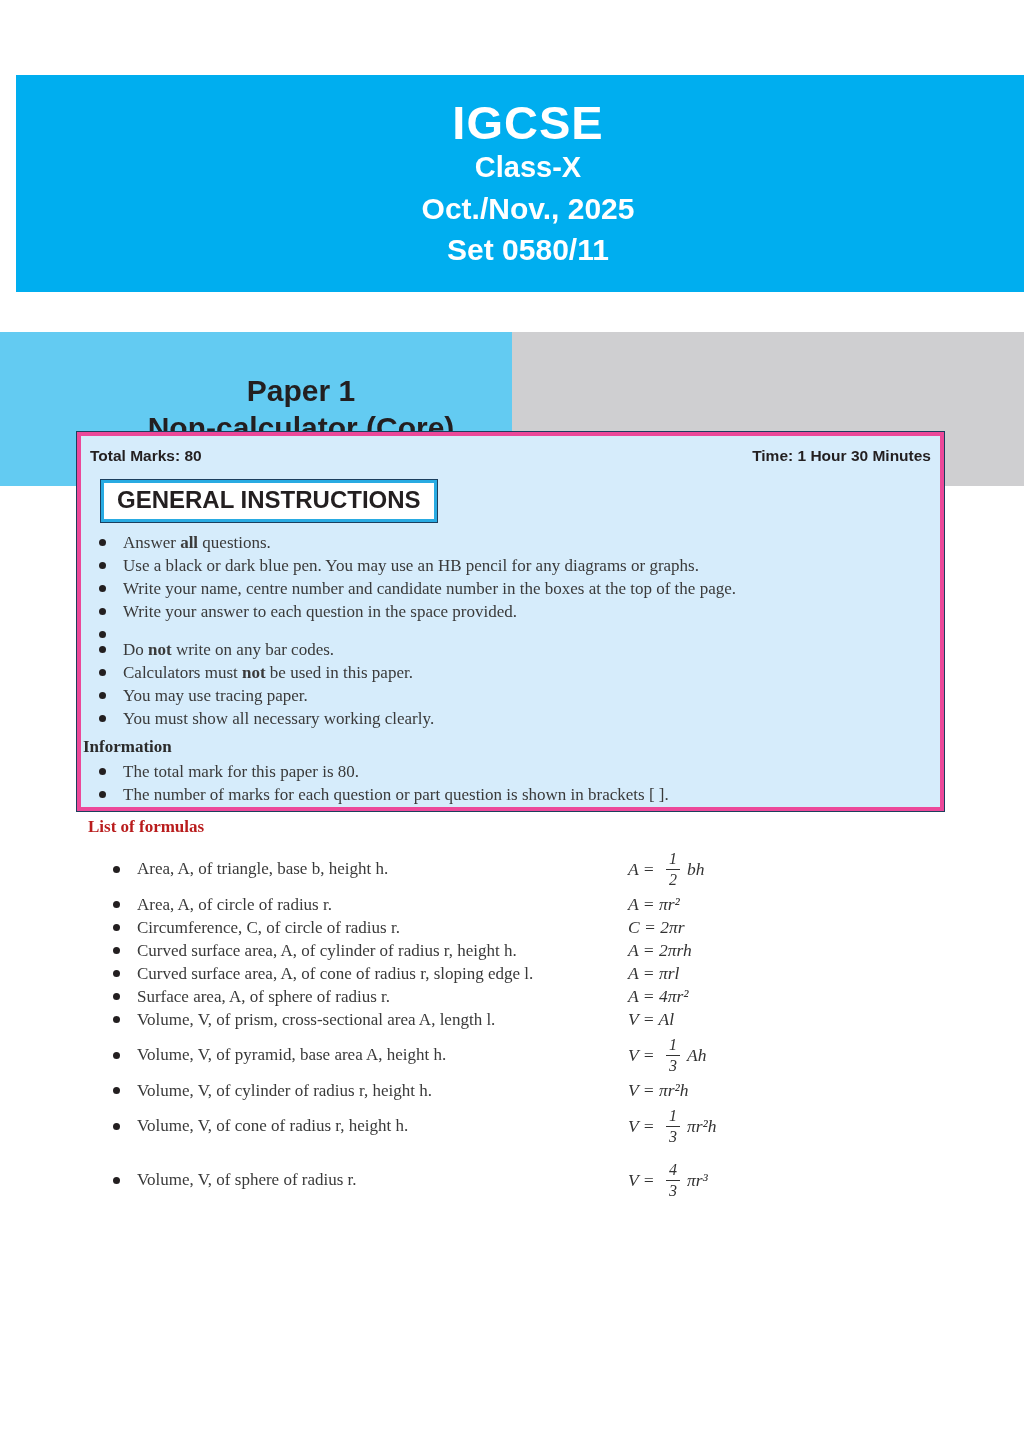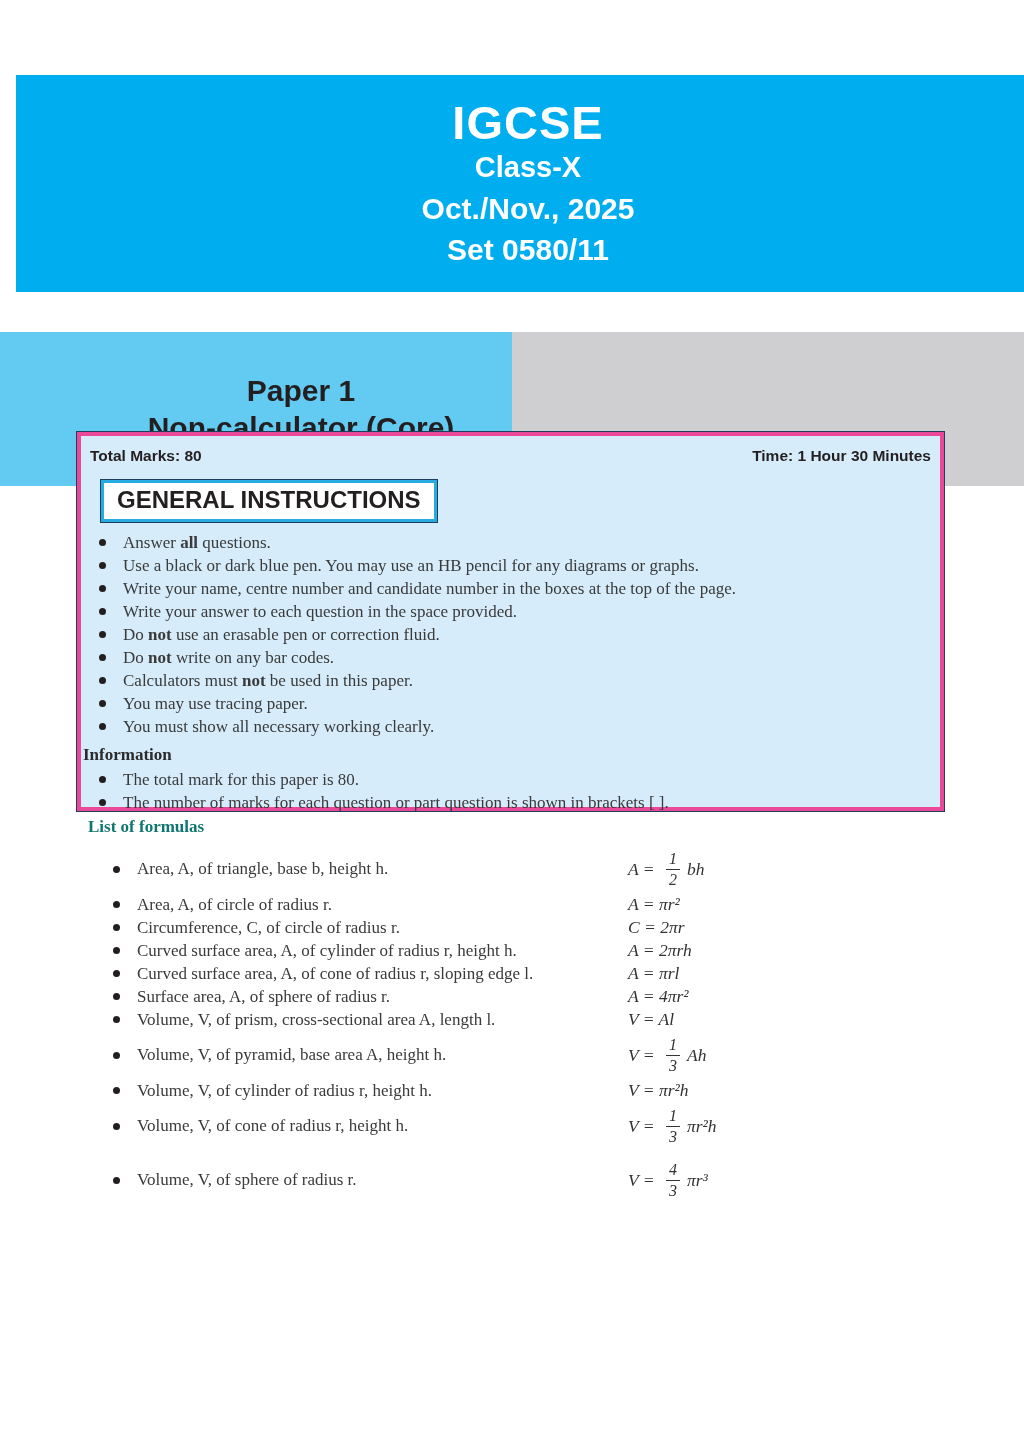--- a/index.html
+++ b/index.html
@@ -48,21 +48,21 @@
     font-family:"Liberation Serif", serif; font-size:17px; color:#3a3a3a; }
   .blist li{ display:flex; line-height:23px; }
   .dot{ width:7px; height:7px; border-radius:50%; background:#231F20; margin:8px 17px 0 0; flex:none; }
   .b{ font-weight:bold; }
   .info-title{ margin:7px 0 0 2px; font-family:"Liberation Serif", serif;
     font-weight:bold; font-size:17px; color:#2b2b2b; }
   .blist.info{ margin-top:3px; }
 
   
   .formulas{ position:absolute; left:88px; top:817px; width:860px; }
-  .f-title{ font-family:"Liberation Serif", serif; font-weight:bold; font-size:17px; color:#0f766e; }
+  .f-title{ font-family:"Liberation Serif", serif; font-weight:bold; font-size:17px; color:#b91c1c; }
   .f-rows{ margin-top:8px; }
   .frow{ display:flex; align-items:center; padding-left:25px; height:23px; }
   .frow.frac-row{ height:48px; }
   .frow.last{ margin-top:6px; }
   .frow .dot{ margin:0 17px 0 0; }
   .fdesc{ flex:none; width:491px; font-family:"Liberation Serif", serif;
     font-size:17px; color:#3a3a3a; }
   .feq{ display:flex; align-items:center; font-family:"Liberation Serif", serif;
     font-style:italic; font-size:17.5px; color:#333333; white-space:pre; }
   .frac{ display:inline-flex; flex-direction:column; align-items:center;
@@ -112,21 +112,20 @@
       <li>
           <span class="dot"></span>
           <span><span>Write your name, centre number and candidate number in the boxes at the top of the page.</span><span class="b"></span><span></span></span>
         </li>
       <li>
           <span class="dot"></span>
           <span><span>Write your answer to each question in the space provided.</span><span class="b"></span><span></span></span>
         </li>
       <li>
           <span class="dot"></span>
-          <span><span>Do </span><span class="b">not</span><span> use an erasable pen or correction fluid.</span></span>
         </li>
       <li>
           <span class="dot"></span>
           <span><span>Do </span><span class="b">not</span><span> write on any bar codes.</span></span>
         </li>
       <li>
           <span class="dot"></span>
           <span><span>Calculators must </span><span class="b">not</span><span> be used in this paper.</span></span>
         </li>
       <li>

